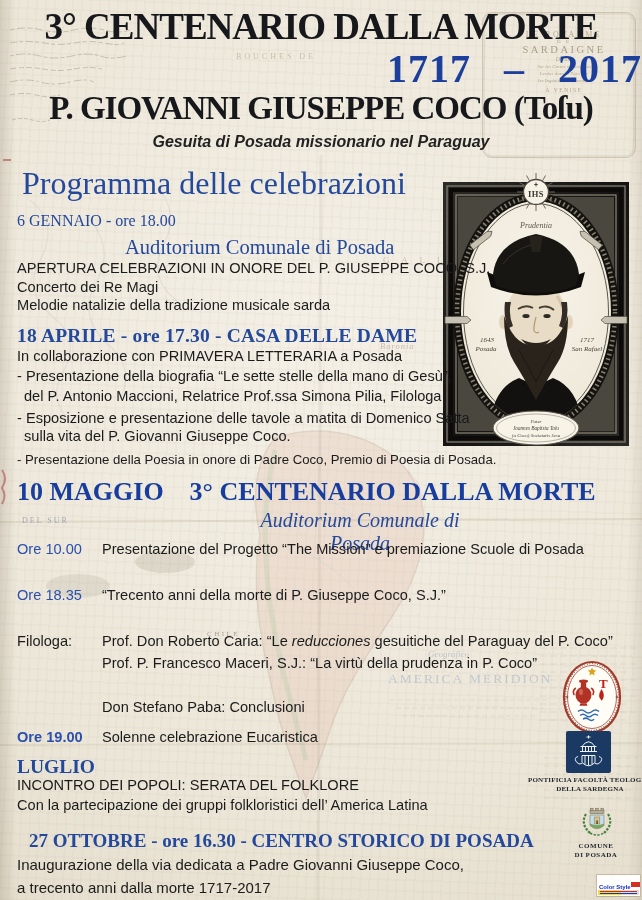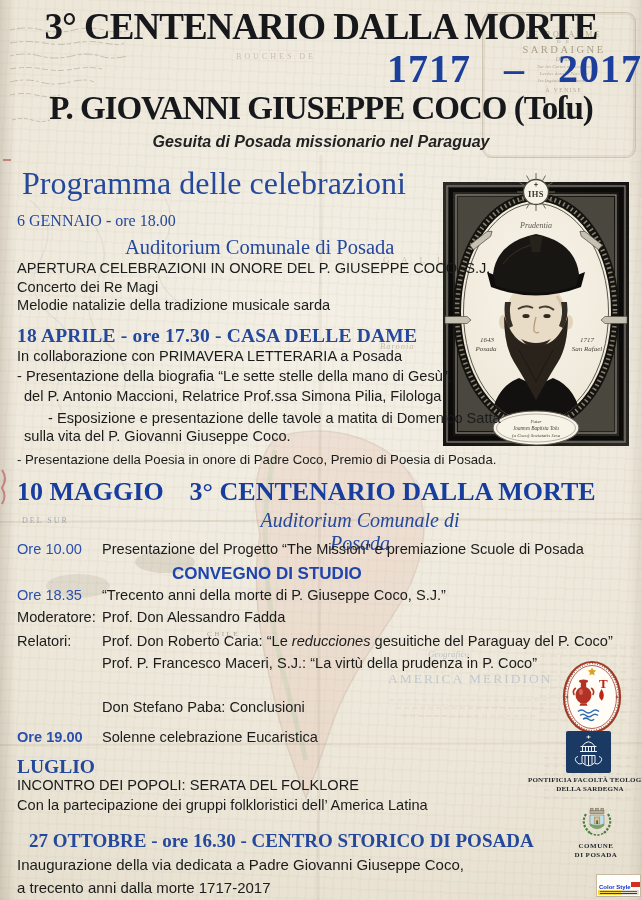--- a/index.html
+++ b/index.html
@@ -144,44 +144,39 @@
   <div class="abs h-serif gen-h">6 GENNAIO - ore 18.00</div>
   <div class="abs h-serif gen-venue">Auditorium Comunale di Posada</div>
   <div class="bl" style="top:260px;">APERTURA  CELEBRAZIONI IN ONORE DEL P. GIUSEPPE COCO, S.J.</div>
   <div class="bl" style="top:279px;">Concerto dei Re Magi</div>
   <div class="bl" style="top:297px;">Melodie natalizie della tradizione musicale sarda</div>
 
   <div class="abs h-serif apr-h">18 APRILE - ore 17.30 - CASA DELLE DAME</div>
   <div class="bl" style="top:348px;">In collaborazione con  PRIMAVERA LETTERARIA a Posada</div>
   <div class="bl" style="top:368px;">- Presentazione della biografia “Le sette stelle della mano di Gesù”,</div>
   <div class="bl ind" style="top:388px;">del P. Antonio Maccioni, Relatrice Prof.ssa Simona Pilia, Filologa</div>
-  <div class="bl" style="top:410px;margin-left:31px;">- Esposizione e presentazione delle tavole a matita di Domenico Satta</div>
+  <div class="bl" style="top:410px;">- Esposizione e presentazione delle tavole a matita di Domenico Satta</div>
   <div class="bl ind" style="top:428px;">sulla vita del P. Giovanni Giuseppe Coco.</div>
   <div class="bl small" style="top:452px;">- Presentazione della Poesia in onore di Padre Coco, Premio di Poesia di Posada.</div>
 
   <div class="abs mag-h">
     <span>10 MAGGIO</span><span class="gap">3° CENTENARIO DALLA MORTE</span>
   </div>
   <div class="abs mag-venue">Auditorium Comunale di Posada</div>
 
   <div class="row" style="top:541px;">
     <span class="lab time">Ore 10.00</span>
     <span>Presentazione del Progetto “The Mission” e premiazione Scuole di Posada</span>
   </div>
-  <div class="abs convegno">CONVEGNO DI STUDIO</div>
   <div class="row" style="top:587px;">
     <span class="lab time">Ore 18.35</span>
     <span>“Trecento anni della morte di P. Giuseppe Coco, S.J.”</span>
   </div>
-  <div class="row" style="top:609px;">
-    <span class="lab">Moderatore:</span>
-    <span>Prof. Don Alessandro Fadda</span>
-  </div>
   <div class="row" style="top:633px;">
-    <span class="lab">Relatori:</span>
+    <span class="lab">Filologa:</span>
     <span><span>Prof. Don Roberto Caria: “Le </span><span class="it">reducciones</span><span> gesuitiche del Paraguay del P. Coco”</span></span>
   </div>
   <div class="bl" style="top:655px;left:102px;">Prof. P. Francesco Maceri, S.J.: “La virtù della prudenza in P. Coco”</div>
   <div class="bl" style="top:699px;left:102px;">Don Stefano Paba: Conclusioni</div>
   <div class="row" style="top:729px;">
     <span class="lab time bold">Ore 19.00</span>
     <span>Solenne celebrazione Eucaristica</span>
   </div>
 
   <div class="abs h-serif lug-h">LUGLIO</div>

